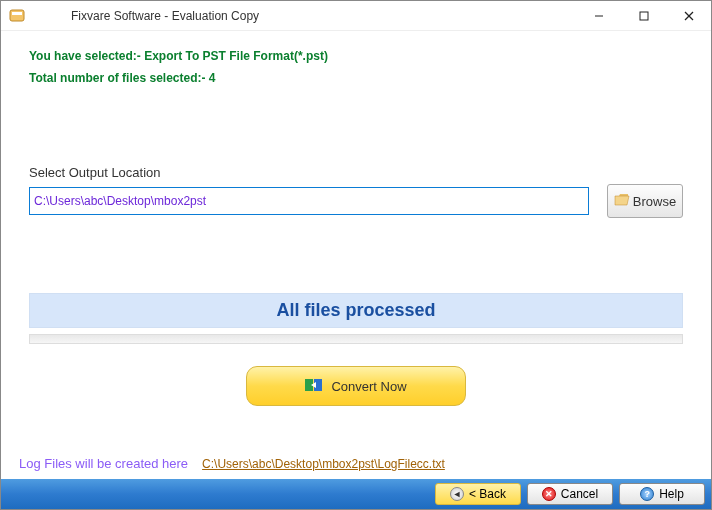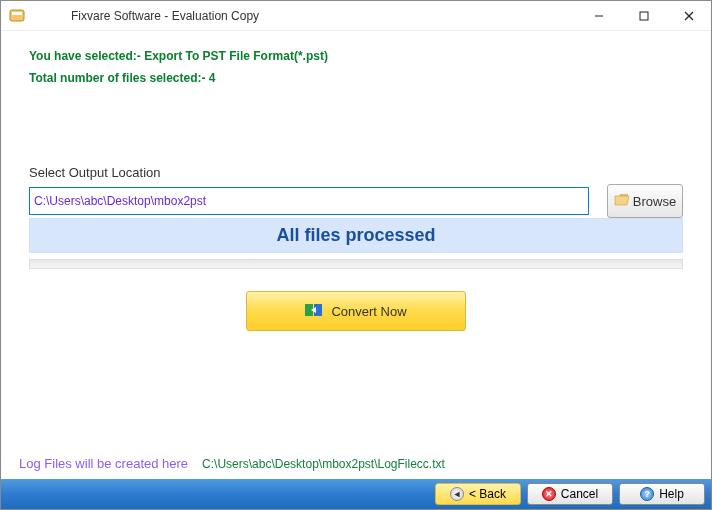--- a/index.html
+++ b/index.html
@@ -10,28 +10,28 @@
 .titlebar .title { color: #333; font-size: 12px; }
 .win-controls { position: absolute; right: 0; top: 0; display: flex; }
 .win-btn { width: 45px; height: 30px; display: flex; align-items: center; justify-content: center; color: #222; font-family: sans-serif; }
 .content { padding: 10px 28px 0 28px; }
 .info-line { color: #0a7f2e; font-weight: bold; font-size: 12px; margin: 8px 0; }
 .output-section { margin-top: 80px; }
 .output-label { color: #333; font-size: 13px; margin-bottom: 4px; }
 .path-row { display: flex; align-items: center; gap: 18px; }
 .path-input { flex: 0 0 560px; height: 28px; border: 1px solid #0a7cd6; padding: 0 4px; font-size: 12px; color: #6d28d9; background: #fff; font-family: "Segoe UI", Tahoma, sans-serif; }
 .browse-btn { height: 34px; width: 80px; background: linear-gradient(#fdfdfd,#e6e6e6); border: 1px solid #aaa; border-radius: 3px; display: flex; align-items: center; justify-content: center; gap: 3px; font-size: 13px; color: #333; cursor: pointer; }
-.status-wrap { }
+.status-wrap { margin-top: 75px; }
 .status-bar { background: #d7e6fa; border: 1px solid #d0dff3; padding: 6px 0; text-align: center; color: #1a4fa0; font-size: 18px; font-weight: bold; }
 .progress-track { height: 10px; background: linear-gradient(#e8e8e8,#f6f6f6); border: 1px solid #ddd; margin-top: 6px; }
 .convert-wrap { display: flex; justify-content: center; margin-top: 22px; }
-.convert-btn { width: 220px; height: 40px; background: linear-gradient(#fff2a8,#ffda4a,#ffcf2b); border: 1px solid #d9b83e; border-radius: 3px; display: flex; align-items: center; justify-content: center; gap: 8px; font-size: 13px; color: #333; cursor: pointer; font-weight: 500; }
+.convert-btn { width: 220px; height: 40px; background: linear-gradient(#fff2a8,#ffda4a,#ffcf2b); border: 1px solid #d9b83e; border-radius: 11px; display: flex; align-items: center; justify-content: center; gap: 8px; font-size: 13px; color: #333; cursor: pointer; font-weight: 500; }
 .log-row { position: absolute; bottom: 38px; left: 18px; display: flex; align-items: baseline; gap: 14px; }
 .log-label { color: #8b5cf6; font-size: 13px; }
-.log-link { color: #15803d; font-size: 12px; cursor: pointer; }
+.log-link { color: #a16207; font-size: 12px; text-decoration: underline; cursor: pointer; }
 .footer { position: absolute; bottom: 0; left: 0; right: 0; height: 30px; background: linear-gradient(#4f9ce0,#2e7bcf,#1e6cc0); display: flex; justify-content: flex-end; align-items: center; padding: 0 6px; gap: 6px; }
 .footer-btn { height: 22px; min-width: 86px; background: linear-gradient(#fdfdfd,#e4e4e4); border: 1px solid #888; border-radius: 3px; display: flex; align-items: center; justify-content: center; gap: 5px; font-size: 12px; cursor: pointer; }
 .footer-btn.back { background: linear-gradient(#fff2a8,#ffda4a); border-color: #d9b83e; }
 .circ { width: 14px; height: 14px; border-radius: 50%; display: flex; align-items: center; justify-content: center; font-size: 9px; font-weight: bold; }
 .circ.back { background: radial-gradient(#fff,#ccc); border: 1px solid #888; color: #333; }
 .circ.cancel { background: radial-gradient(#ff8a8a,#d11); border: 1px solid #a00; color: #fff; }
 .circ.help { background: radial-gradient(#a8d4ff,#2a7dd0); border: 1px solid #1a5ca0; color: #fff; }
 </style>
 </head>
 <body>

